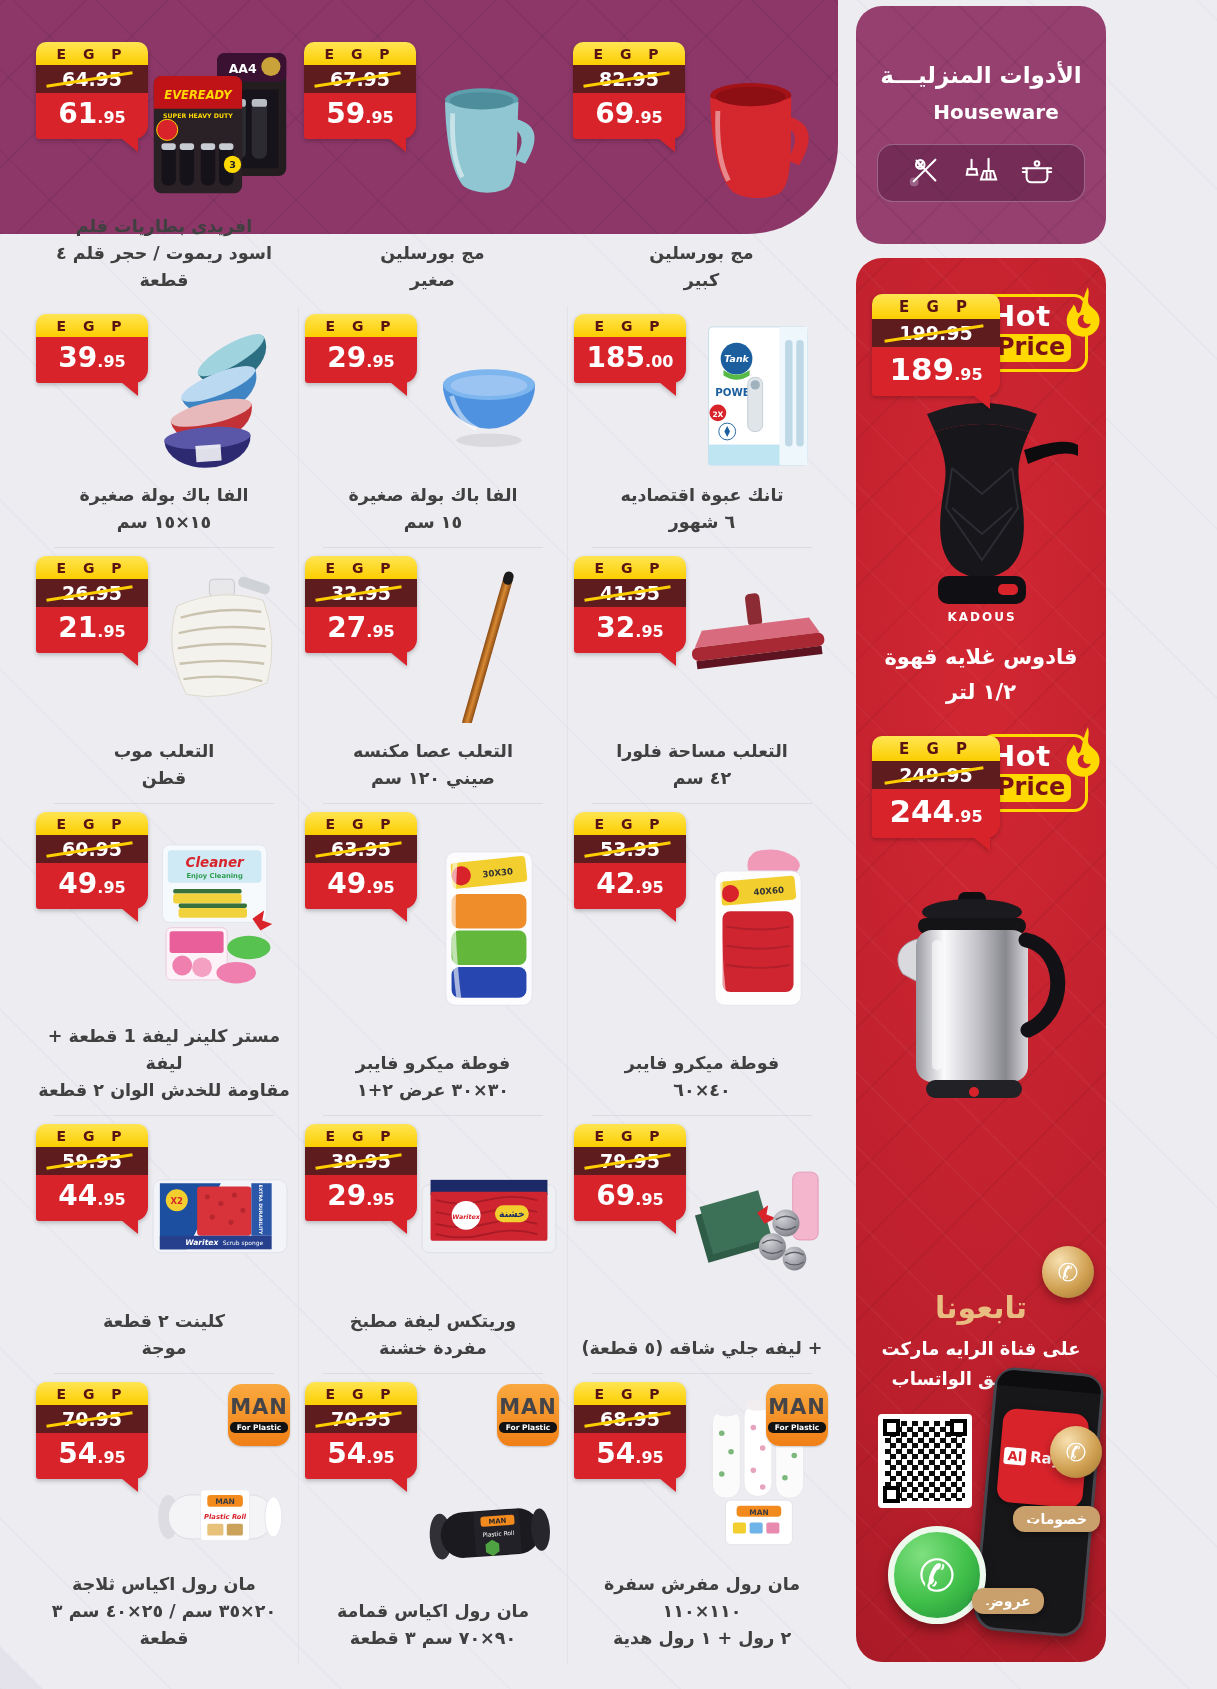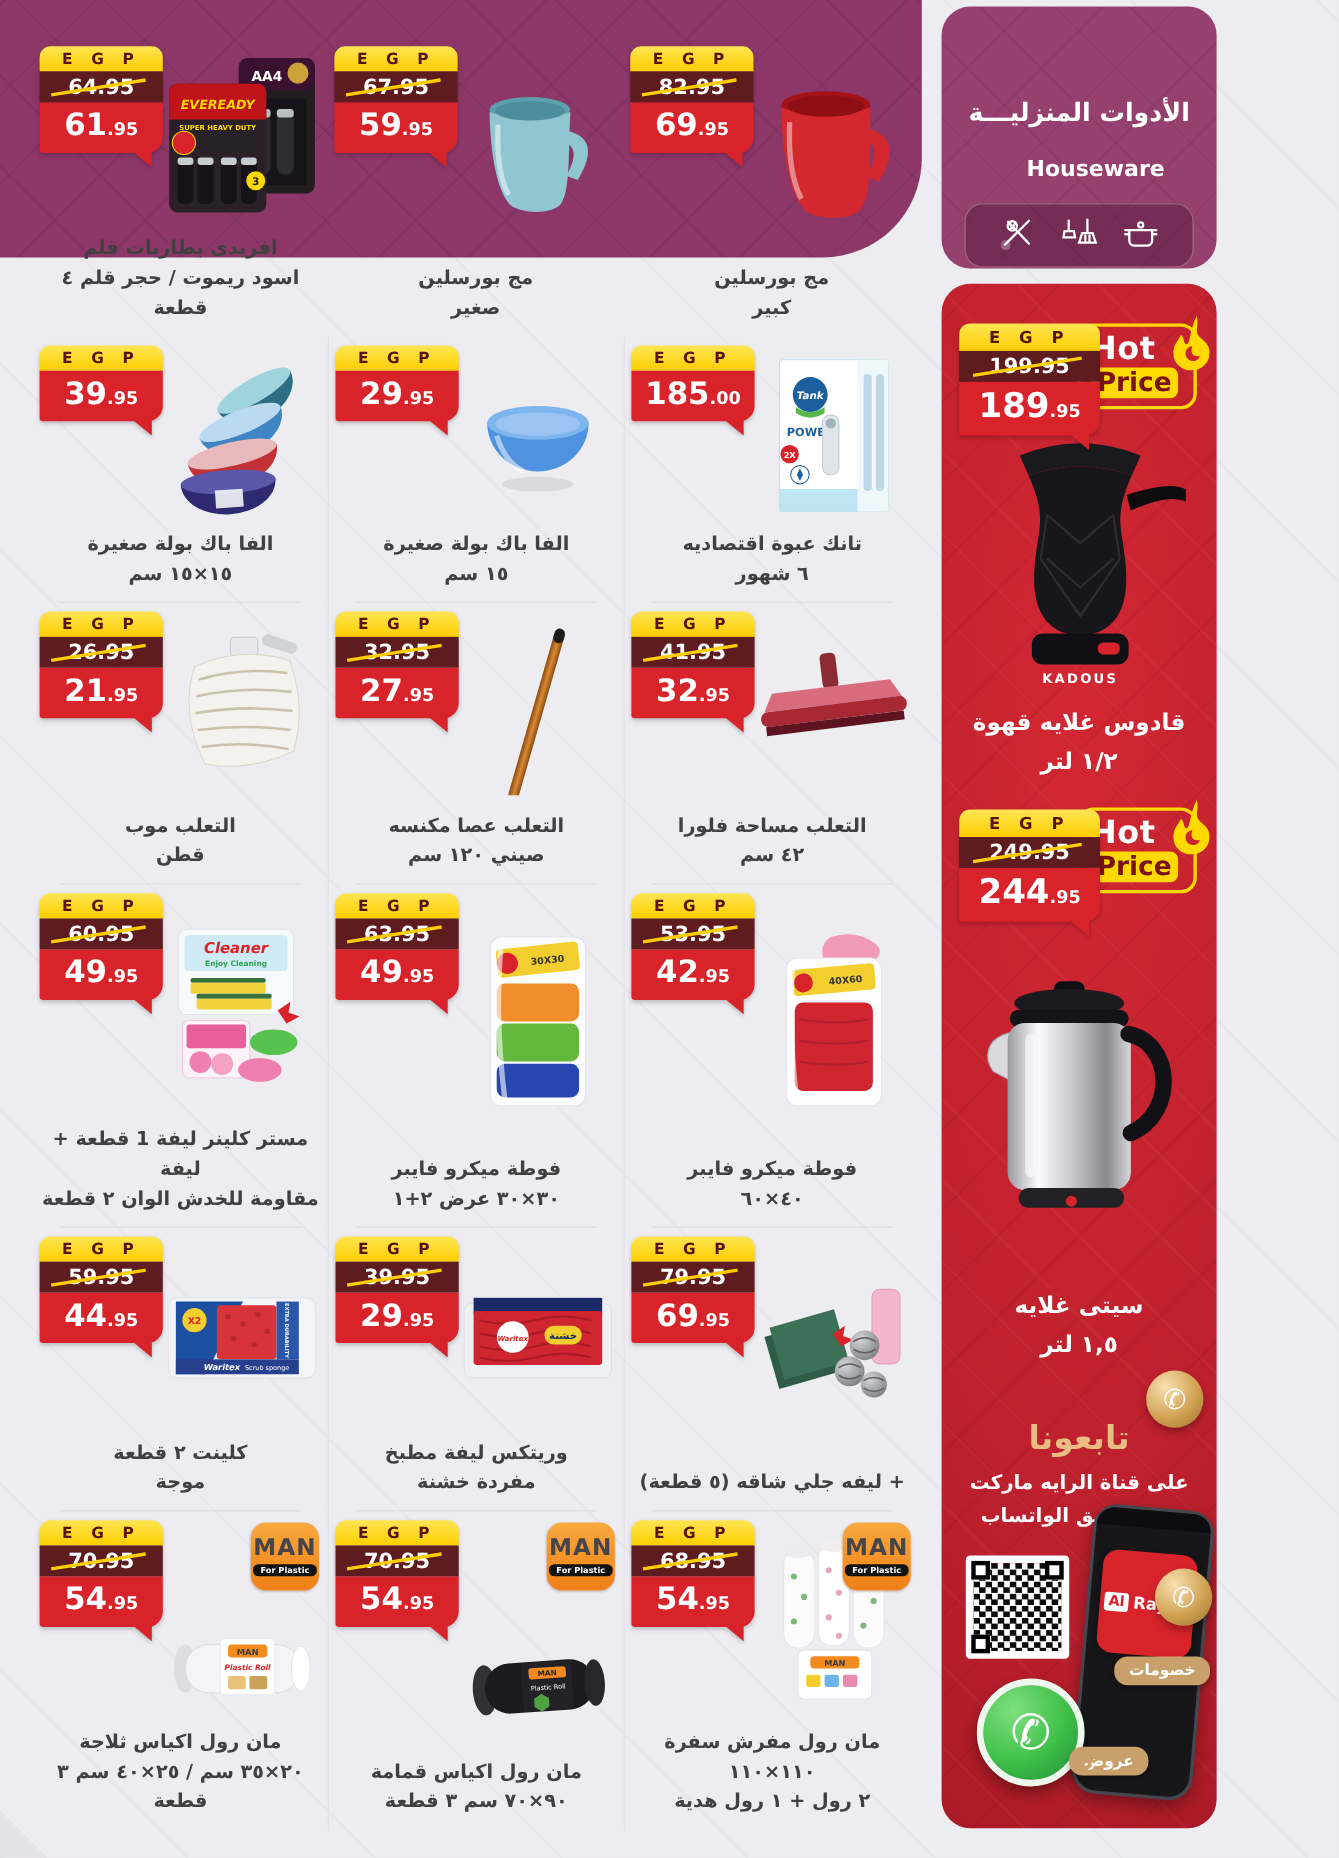--- a/index.html
+++ b/index.html
@@ -48,22 +48,22 @@
       justify-content:center;box-shadow:0 1px 2px rgba(0,0,0,.2);z-index:3;}
   .manbadge .mn{font-weight:800;font-size:21px;color:#454549;letter-spacing:1px;line-height:1;}
   .manbadge .mt{margin-top:4px;background:#121212;color:#fff;font-size:7.5px;font-weight:700;
       border-radius:5px;padding:1px 7px;}
   
   #sb-head{position:absolute;left:856px;top:6px;width:250px;height:238px;background:#96406f;
       border-radius:26px;color:#fff;text-align:center;z-index:2;}
   #sb-head::after{content:"";position:absolute;inset:0;border-radius:26px;
       background:repeating-linear-gradient(45deg, rgba(0,0,0,.05) 0 2px, transparent 2px 48px),
                  repeating-linear-gradient(-45deg, rgba(0,0,0,.05) 0 2px, transparent 2px 48px);}
-  .sb-t1{font-size:23px;font-weight:800;padding-top:84px;direction:rtl;position:relative;z-index:1;}
-  .sb-t2{font-size:20px;font-weight:700;margin-top:25px;position:relative;z-index:1;padding-left:30px;}
+  .sb-t1{font-size:23px;font-weight:800;padding-top:56px;direction:rtl;position:relative;z-index:1;}
+  .sb-t2{font-size:20px;font-weight:700;margin-top:12px;position:relative;z-index:1;padding-left:30px;}
   .sb-icons{margin:20px auto 0;width:206px;height:56px;background:rgba(58,12,45,.35);
       border:1px solid rgba(255,255,255,.28);border-radius:16px;display:flex;align-items:center;
       justify-content:center;gap:22px;position:relative;z-index:1;}
   #sb-red{position:absolute;left:856px;top:258px;width:250px;height:1404px;border-radius:26px;
       background:radial-gradient(130% 80% at 50% 28%, #d22733 0%, #bb1f2c 72%, #a81a26 100%);
       overflow:hidden;z-index:2;}
   #sb-red::before{content:"";position:absolute;inset:0;
       background:repeating-linear-gradient(45deg, rgba(255,255,255,.03) 0 2px, transparent 2px 52px),
                  repeating-linear-gradient(-45deg, rgba(0,0,0,.05) 0 2px, transparent 2px 52px);}
   .abs{position:absolute;}
@@ -801,24 +801,20 @@
       <ellipse cx="84" cy="68" rx="50" ry="13" fill="#1b1b1f"></ellipse>
       <rect x="30" y="74" width="108" height="16" rx="8" fill="#141416"></rect>
       <rect x="28" y="86" width="112" height="152" rx="16" fill="url(#steel2)"></rect>
       <rect x="44" y="96" width="10" height="130" rx="5" fill="rgba(255,255,255,.55)"></rect>
       <path d="M138 96 C178 104 182 168 140 186" stroke="#121216" stroke-width="15" fill="none" stroke-linecap="round"></path>
       <rect x="38" y="236" width="96" height="18" rx="9" fill="#222226"></rect>
       <circle cx="86" cy="248" r="5" fill="#d8232b"></circle>
     </svg>
   </div>
 
-  <div class="sb-cap" style="top:912px;">
-    <div>سيتى غلايه</div>
-      <div>١,٥ لتر</div>
-  </div>
 
   <div class="coin" style="right:12px;top:988px;">
       <span>✆</span>
     </div>
 
   <div class="f-title" style="top:1032px;">تابعونا</div>
   <div class="f-line" style="top:1080px;">على قناة الرايه ماركت</div>
   <div class="f-line" style="top:1110px;">عبر تطبيق الواتساب</div>
 
   <div class="qr">

